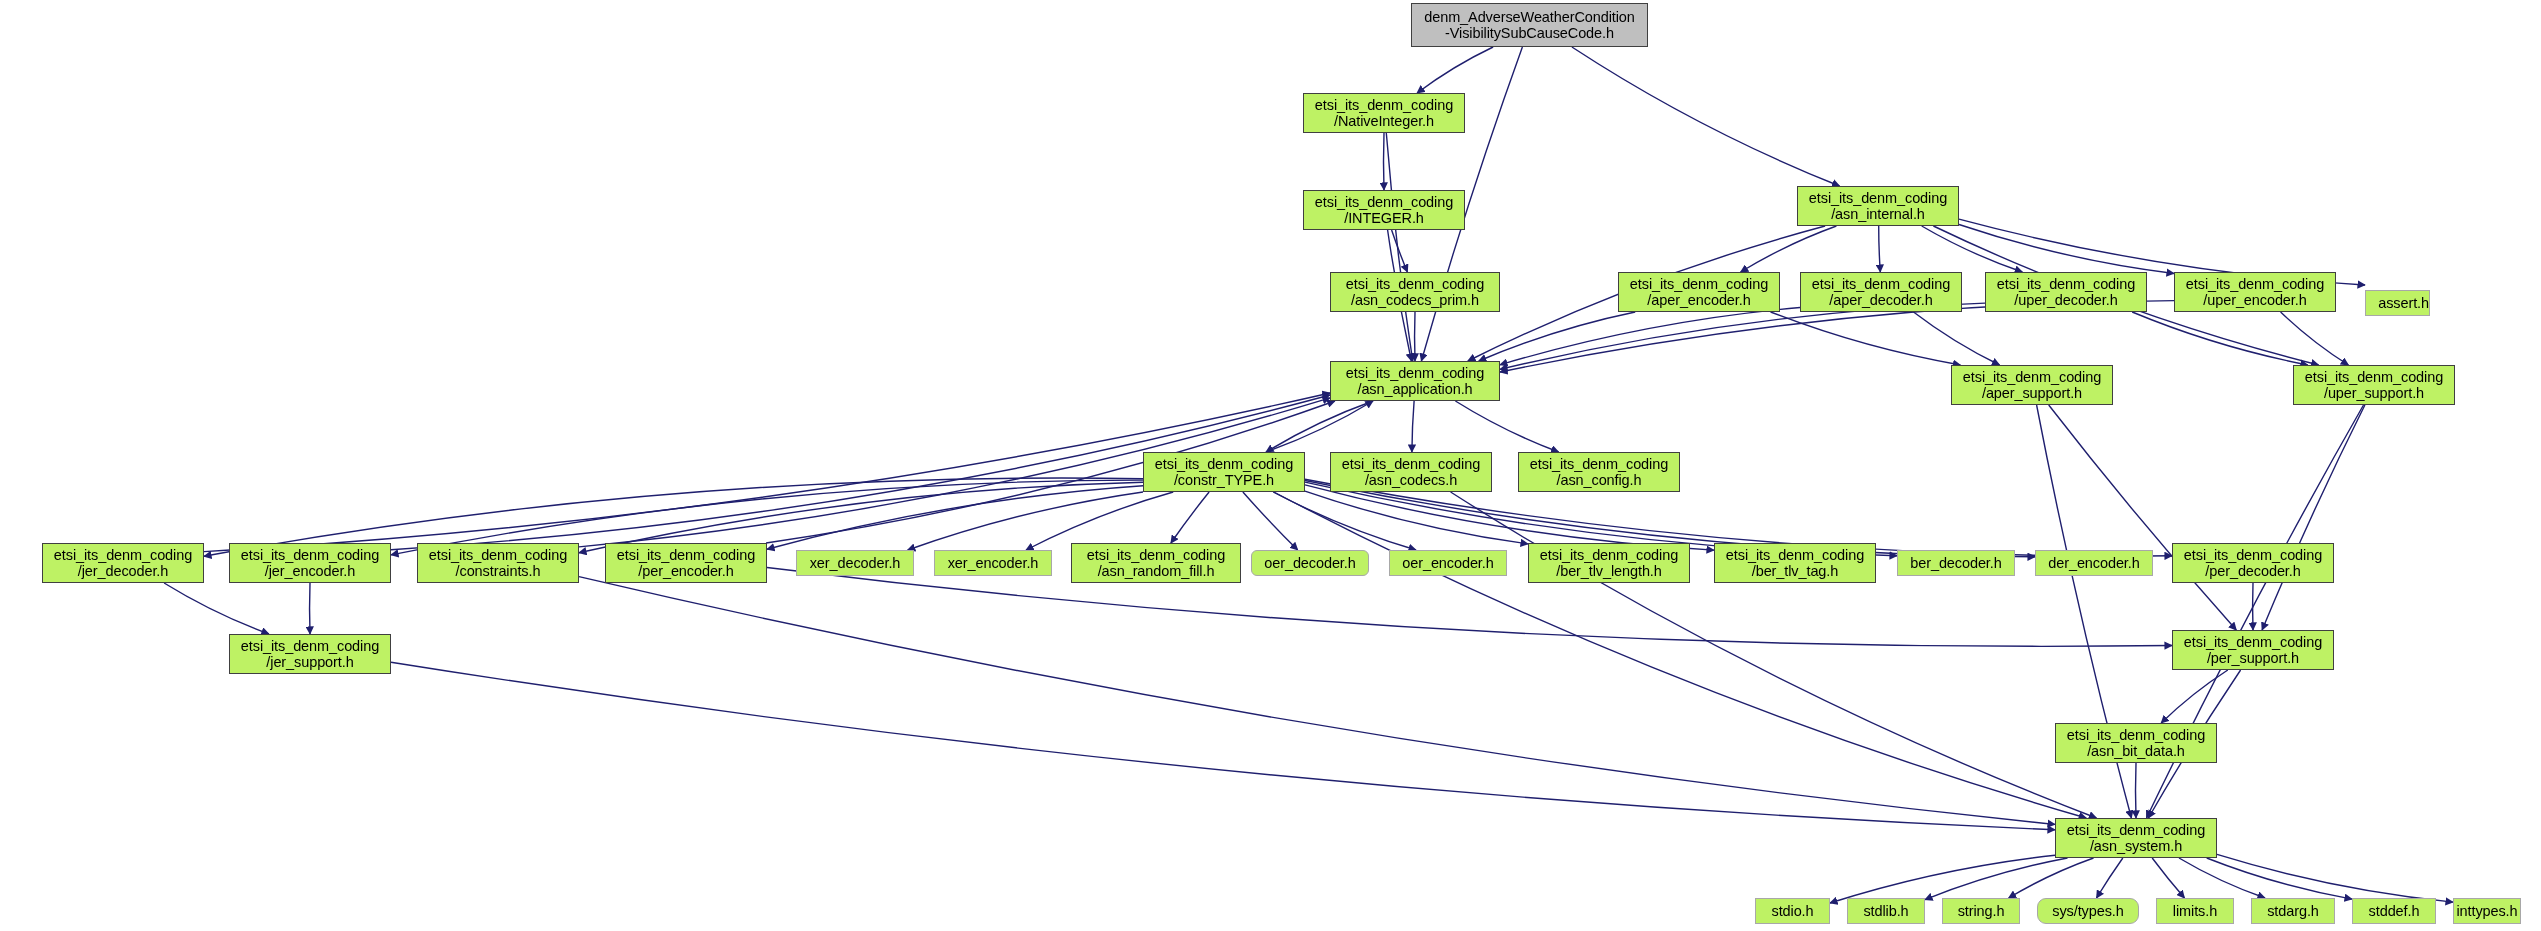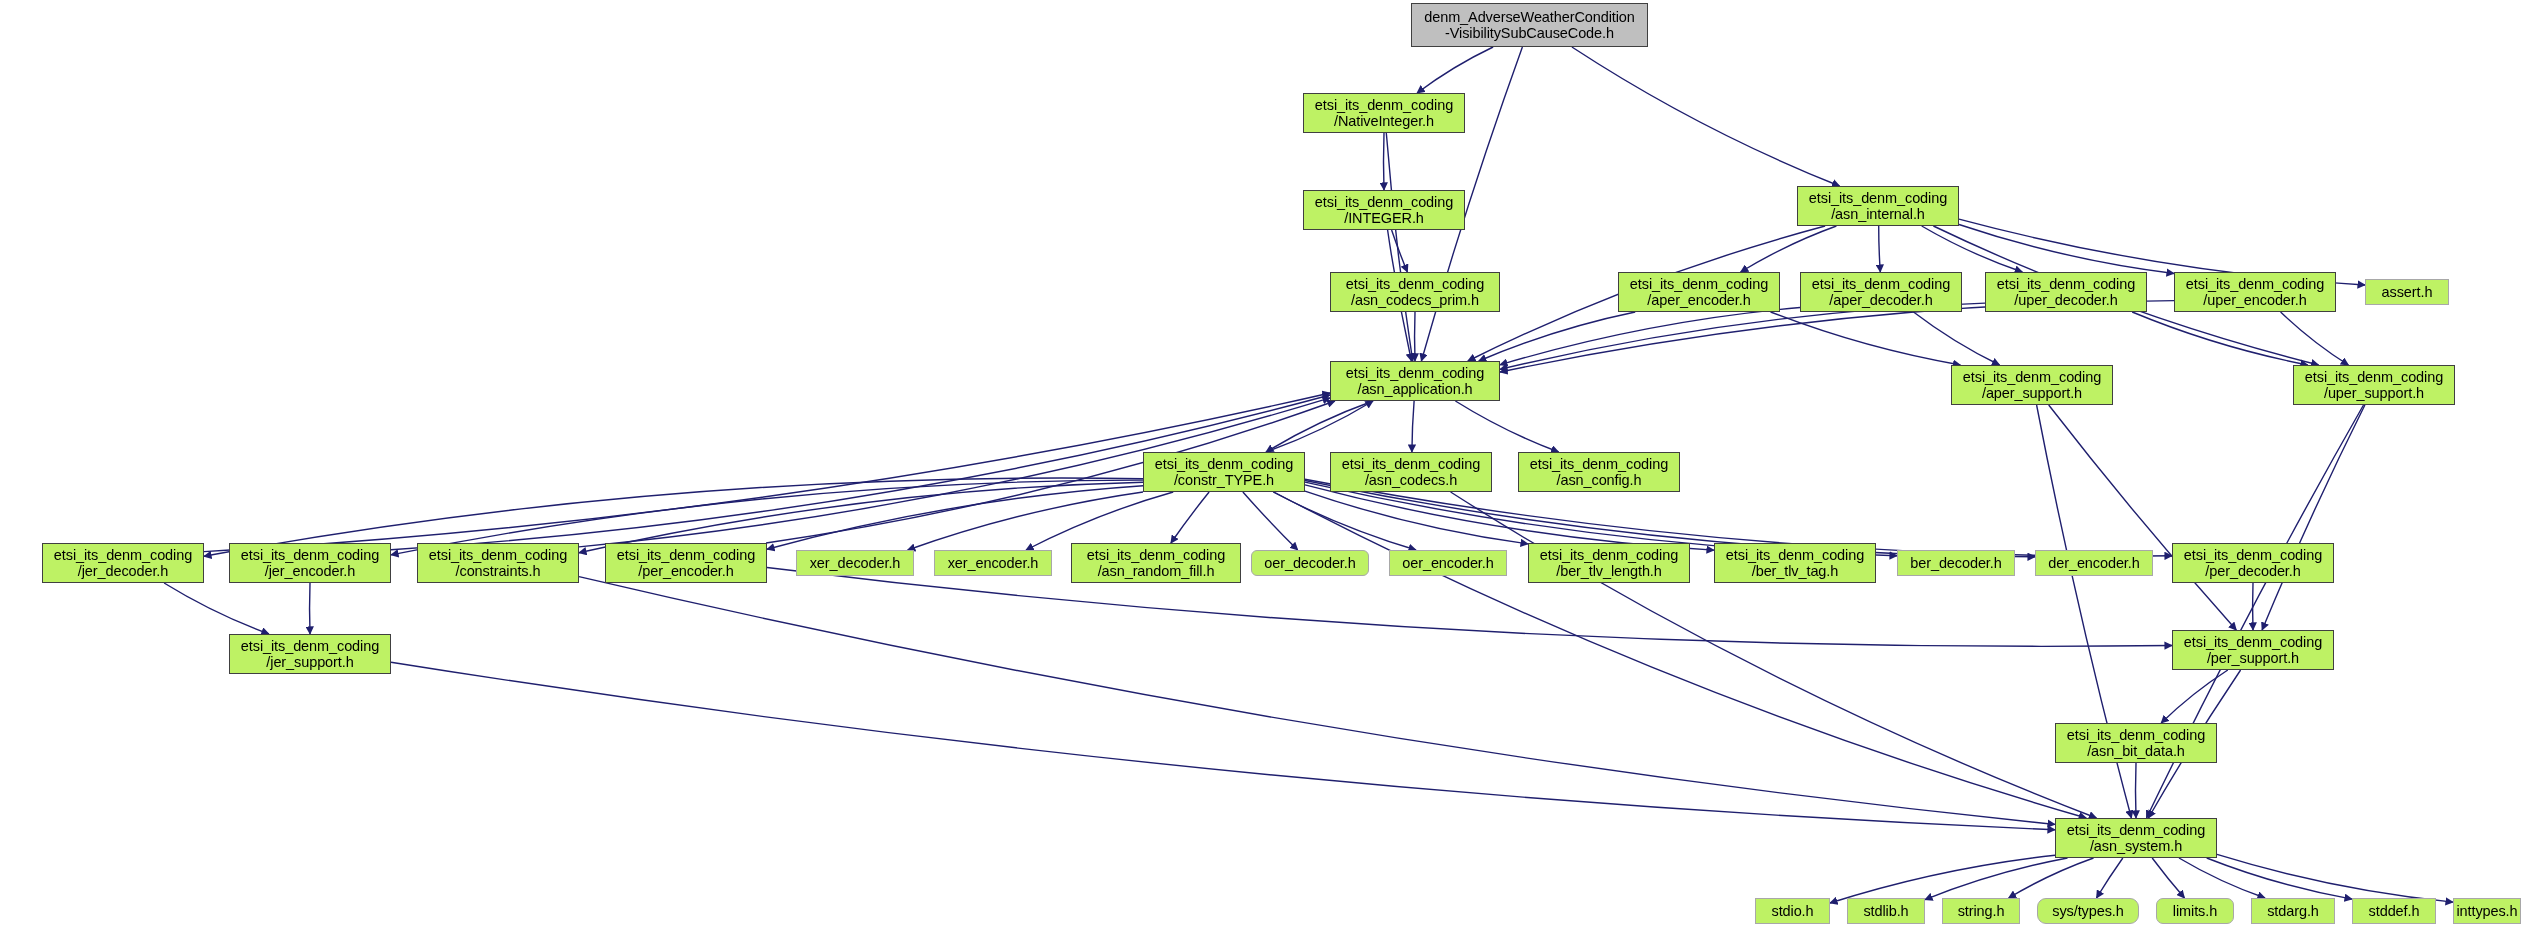--- a/index.html
+++ b/index.html
@@ -119,21 +119,21 @@
   <div id="node-layer">
       <div class="node root n-2line" style="left: 1411px; top: 3px; width: 237px; height: 44px;"><span class="l1">denm_AdverseWeatherCondition</span><span class="l2">-VisibilitySubCauseCode.h</span></div>
       <div class="node dark n-2line" style="left: 1303px; top: 93px; width: 162px; height: 40px;"><span class="l1">etsi_its_denm_coding</span><span class="l2">/NativeInteger.h</span></div>
       <div class="node dark n-2line" style="left: 1303px; top: 190px; width: 162px; height: 40px;"><span class="l1">etsi_its_denm_coding</span><span class="l2">/INTEGER.h</span></div>
       <div class="node dark n-2line" style="left: 1330px; top: 272px; width: 170px; height: 40px;"><span class="l1">etsi_its_denm_coding</span><span class="l2">/asn_codecs_prim.h</span></div>
       <div class="node dark n-2line" style="left: 1797px; top: 186px; width: 162px; height: 40px;"><span class="l1">etsi_its_denm_coding</span><span class="l2">/asn_internal.h</span></div>
       <div class="node dark n-2line" style="left: 1618px; top: 272px; width: 162px; height: 40px;"><span class="l1">etsi_its_denm_coding</span><span class="l2">/aper_encoder.h</span></div>
       <div class="node dark n-2line" style="left: 1800px; top: 272px; width: 162px; height: 40px;"><span class="l1">etsi_its_denm_coding</span><span class="l2">/aper_decoder.h</span></div>
       <div class="node dark n-2line" style="left: 1985px; top: 272px; width: 162px; height: 40px;"><span class="l1">etsi_its_denm_coding</span><span class="l2">/uper_decoder.h</span></div>
       <div class="node dark n-2line" style="left: 2174px; top: 272px; width: 162px; height: 40px;"><span class="l1">etsi_its_denm_coding</span><span class="l2">/uper_encoder.h</span></div>
-      <div class="node light n-1line" style="left: 2365px; top: 279px; width: 84px; height: 26px;"><span class="l1">assert.h</span></div>
+      <div class="node light n-1line" style="left: 2365px; top: 290px; width: 65px; height: 26px; align-items: flex-end;"><span class="l1">assert.h</span></div>
       <div class="node dark n-2line" style="left: 1330px; top: 361px; width: 170px; height: 40px;"><span class="l1">etsi_its_denm_coding</span><span class="l2">/asn_application.h</span></div>
       <div class="node dark n-2line" style="left: 1951px; top: 365px; width: 162px; height: 40px;"><span class="l1">etsi_its_denm_coding</span><span class="l2">/aper_support.h</span></div>
       <div class="node dark n-2line" style="left: 2293px; top: 365px; width: 162px; height: 40px;"><span class="l1">etsi_its_denm_coding</span><span class="l2">/uper_support.h</span></div>
       <div class="node dark n-2line" style="left: 1143px; top: 452px; width: 162px; height: 40px;"><span class="l1">etsi_its_denm_coding</span><span class="l2">/constr_TYPE.h</span></div>
       <div class="node dark n-2line" style="left: 1330px; top: 452px; width: 162px; height: 40px;"><span class="l1">etsi_its_denm_coding</span><span class="l2">/asn_codecs.h</span></div>
       <div class="node dark n-2line" style="left: 1518px; top: 452px; width: 162px; height: 40px;"><span class="l1">etsi_its_denm_coding</span><span class="l2">/asn_config.h</span></div>
       <div class="node dark n-2line" style="left: 42px; top: 543px; width: 162px; height: 40px;"><span class="l1">etsi_its_denm_coding</span><span class="l2">/jer_decoder.h</span></div>
       <div class="node dark n-2line" style="left: 229px; top: 543px; width: 162px; height: 40px;"><span class="l1">etsi_its_denm_coding</span><span class="l2">/jer_encoder.h</span></div>
       <div class="node dark n-2line" style="left: 417px; top: 543px; width: 162px; height: 40px;"><span class="l1">etsi_its_denm_coding</span><span class="l2">/constraints.h</span></div>
       <div class="node dark n-2line" style="left: 605px; top: 543px; width: 162px; height: 40px;"><span class="l1">etsi_its_denm_coding</span><span class="l2">/per_encoder.h</span></div>
@@ -148,18 +148,18 @@
       <div class="node light n-1line" style="left: 2035px; top: 550px; width: 118px; height: 26px;"><span class="l1">der_encoder.h</span></div>
       <div class="node dark n-2line" style="left: 2172px; top: 543px; width: 162px; height: 40px;"><span class="l1">etsi_its_denm_coding</span><span class="l2">/per_decoder.h</span></div>
       <div class="node dark n-2line" style="left: 229px; top: 634px; width: 162px; height: 40px;"><span class="l1">etsi_its_denm_coding</span><span class="l2">/jer_support.h</span></div>
       <div class="node dark n-2line" style="left: 2172px; top: 630px; width: 162px; height: 40px;"><span class="l1">etsi_its_denm_coding</span><span class="l2">/per_support.h</span></div>
       <div class="node dark n-2line" style="left: 2055px; top: 723px; width: 162px; height: 40px;"><span class="l1">etsi_its_denm_coding</span><span class="l2">/asn_bit_data.h</span></div>
       <div class="node dark n-2line" style="left: 2055px; top: 818px; width: 162px; height: 40px;"><span class="l1">etsi_its_denm_coding</span><span class="l2">/asn_system.h</span></div>
       <div class="node light n-1line" style="left: 1755px; top: 898px; width: 75px; height: 26px;"><span class="l1">stdio.h</span></div>
       <div class="node light n-1line" style="left: 1847px; top: 898px; width: 78px; height: 26px;"><span class="l1">stdlib.h</span></div>
       <div class="node light n-1line" style="left: 1942px; top: 898px; width: 78px; height: 26px;"><span class="l1">string.h</span></div>
       <div class="node light n-1line" style="left: 2037px; top: 898px; width: 102px; height: 26px; border-radius: 9px;"><span class="l1">sys/types.h</span></div>
-      <div class="node light n-1line" style="left: 2156px; top: 898px; width: 78px; height: 26px; border-radius: 7px;"><span class="l1">limits.h</span></div>
+      <div class="node light n-1line" style="left: 2156px; top: 898px; width: 78px; height: 26px;"><span class="l1">limits.h</span></div>
       <div class="node light n-1line" style="left: 2251px; top: 898px; width: 84px; height: 26px;"><span class="l1">stdarg.h</span></div>
       <div class="node light n-1line" style="left: 2352px; top: 898px; width: 84px; height: 26px;"><span class="l1">stddef.h</span></div>
       <div class="node light n-1line" style="left: 2453px; top: 898px; width: 68px; height: 26px;"><span class="l1">inttypes.h</span></div>
     </div>
 </div>
 
 </body></html>

